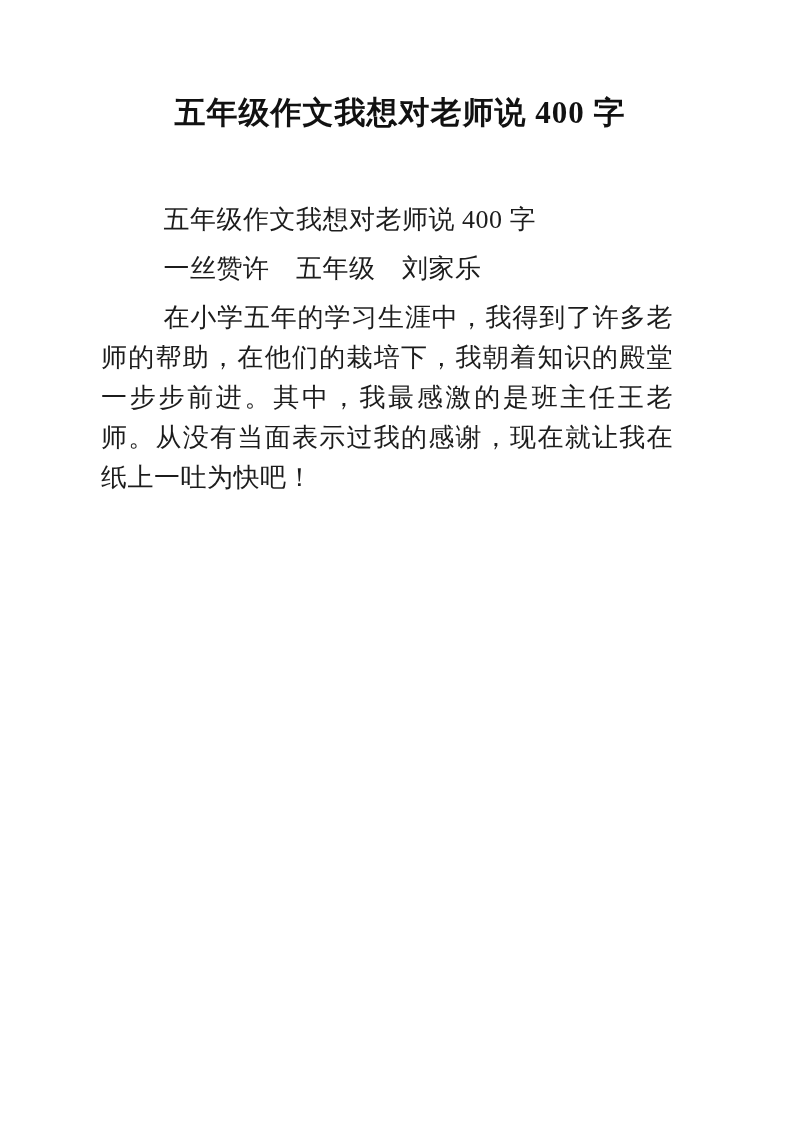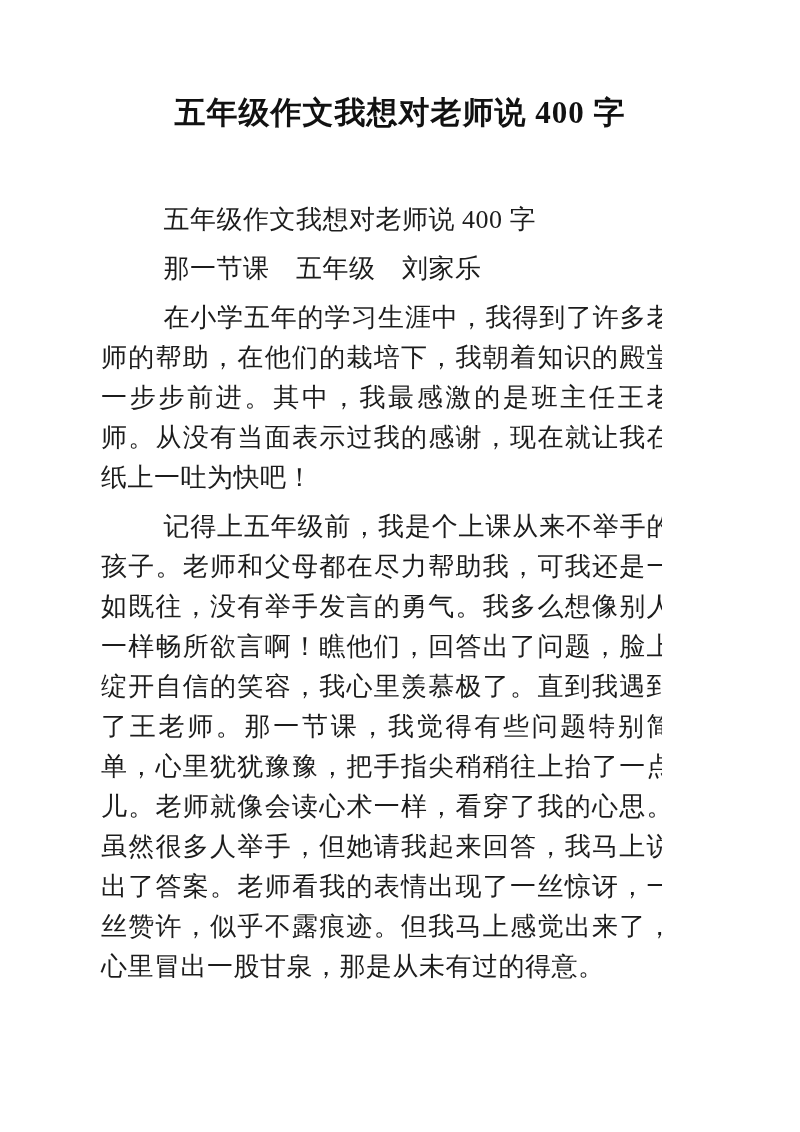--- a/index.html
+++ b/index.html
@@ -7,20 +7,21 @@
     padding: 0;
     background: #ffffff;
   }
   .page {
     position: relative;
     width: 662px;
     height: 1132px;
     background: #ffffff;
     overflow: hidden;
     font-family: "Liberation Serif", "DejaVu Serif", serif;
+    padding-left: 24px;
   }
   .doc-title {
     position: absolute;
     top: 90px;
     left: 0;
     width: 800px;
     margin: 0;
     text-align: center;
     font-family: "Liberation Serif", "DejaVu Serif", serif;
     font-size: 31px;
@@ -49,18 +50,17 @@
 </style>
 </head>
 <body>
 
 <div class="page">
 
   <h1 class="doc-title">五年级作文我想对老师说 400 字</h1>
 
   <div class="doc-body">
     <p>五年级作文我想对老师说 400 字</p>
-    <p>那一节课　五年级　刘家乐</p>
+    <p>一丝赞许　五年级　刘家乐</p>
     <p>在小学五年的学习生涯中，我得到了许多老师的帮助，在他们的栽培下，我朝着知识的殿堂一步步前进。其中，我最感激的是班主任王老师。从没有当面表示过我的感谢，现在就让我在纸上一吐为快吧！</p>
-    <p>记得上五年级前，我是个上课从来不举手的孩子。老师和父母都在尽力帮助我，可我还是一如既往，没有举手发言的勇气。我多么想像别人一样畅所欲言啊！瞧他们，回答出了问题，脸上绽开自信的笑容，我心里羡慕极了。直到我遇到了王老师。那一节课，我觉得有些问题特别简单，心里犹犹豫豫，把手指尖稍稍往上抬了一点儿。老师就像会读心术一样，看穿了我的心思。虽然很多人举手，但她请我起来回答，我马上说出了答案。老师看我的表情出现了一丝惊讶，一丝赞许，似乎不露痕迹。但我马上感觉出来了，心里冒出一股甘泉，那是从未有过的得意。</p>
   </div>
 
 </div>
 
 </body></html>

